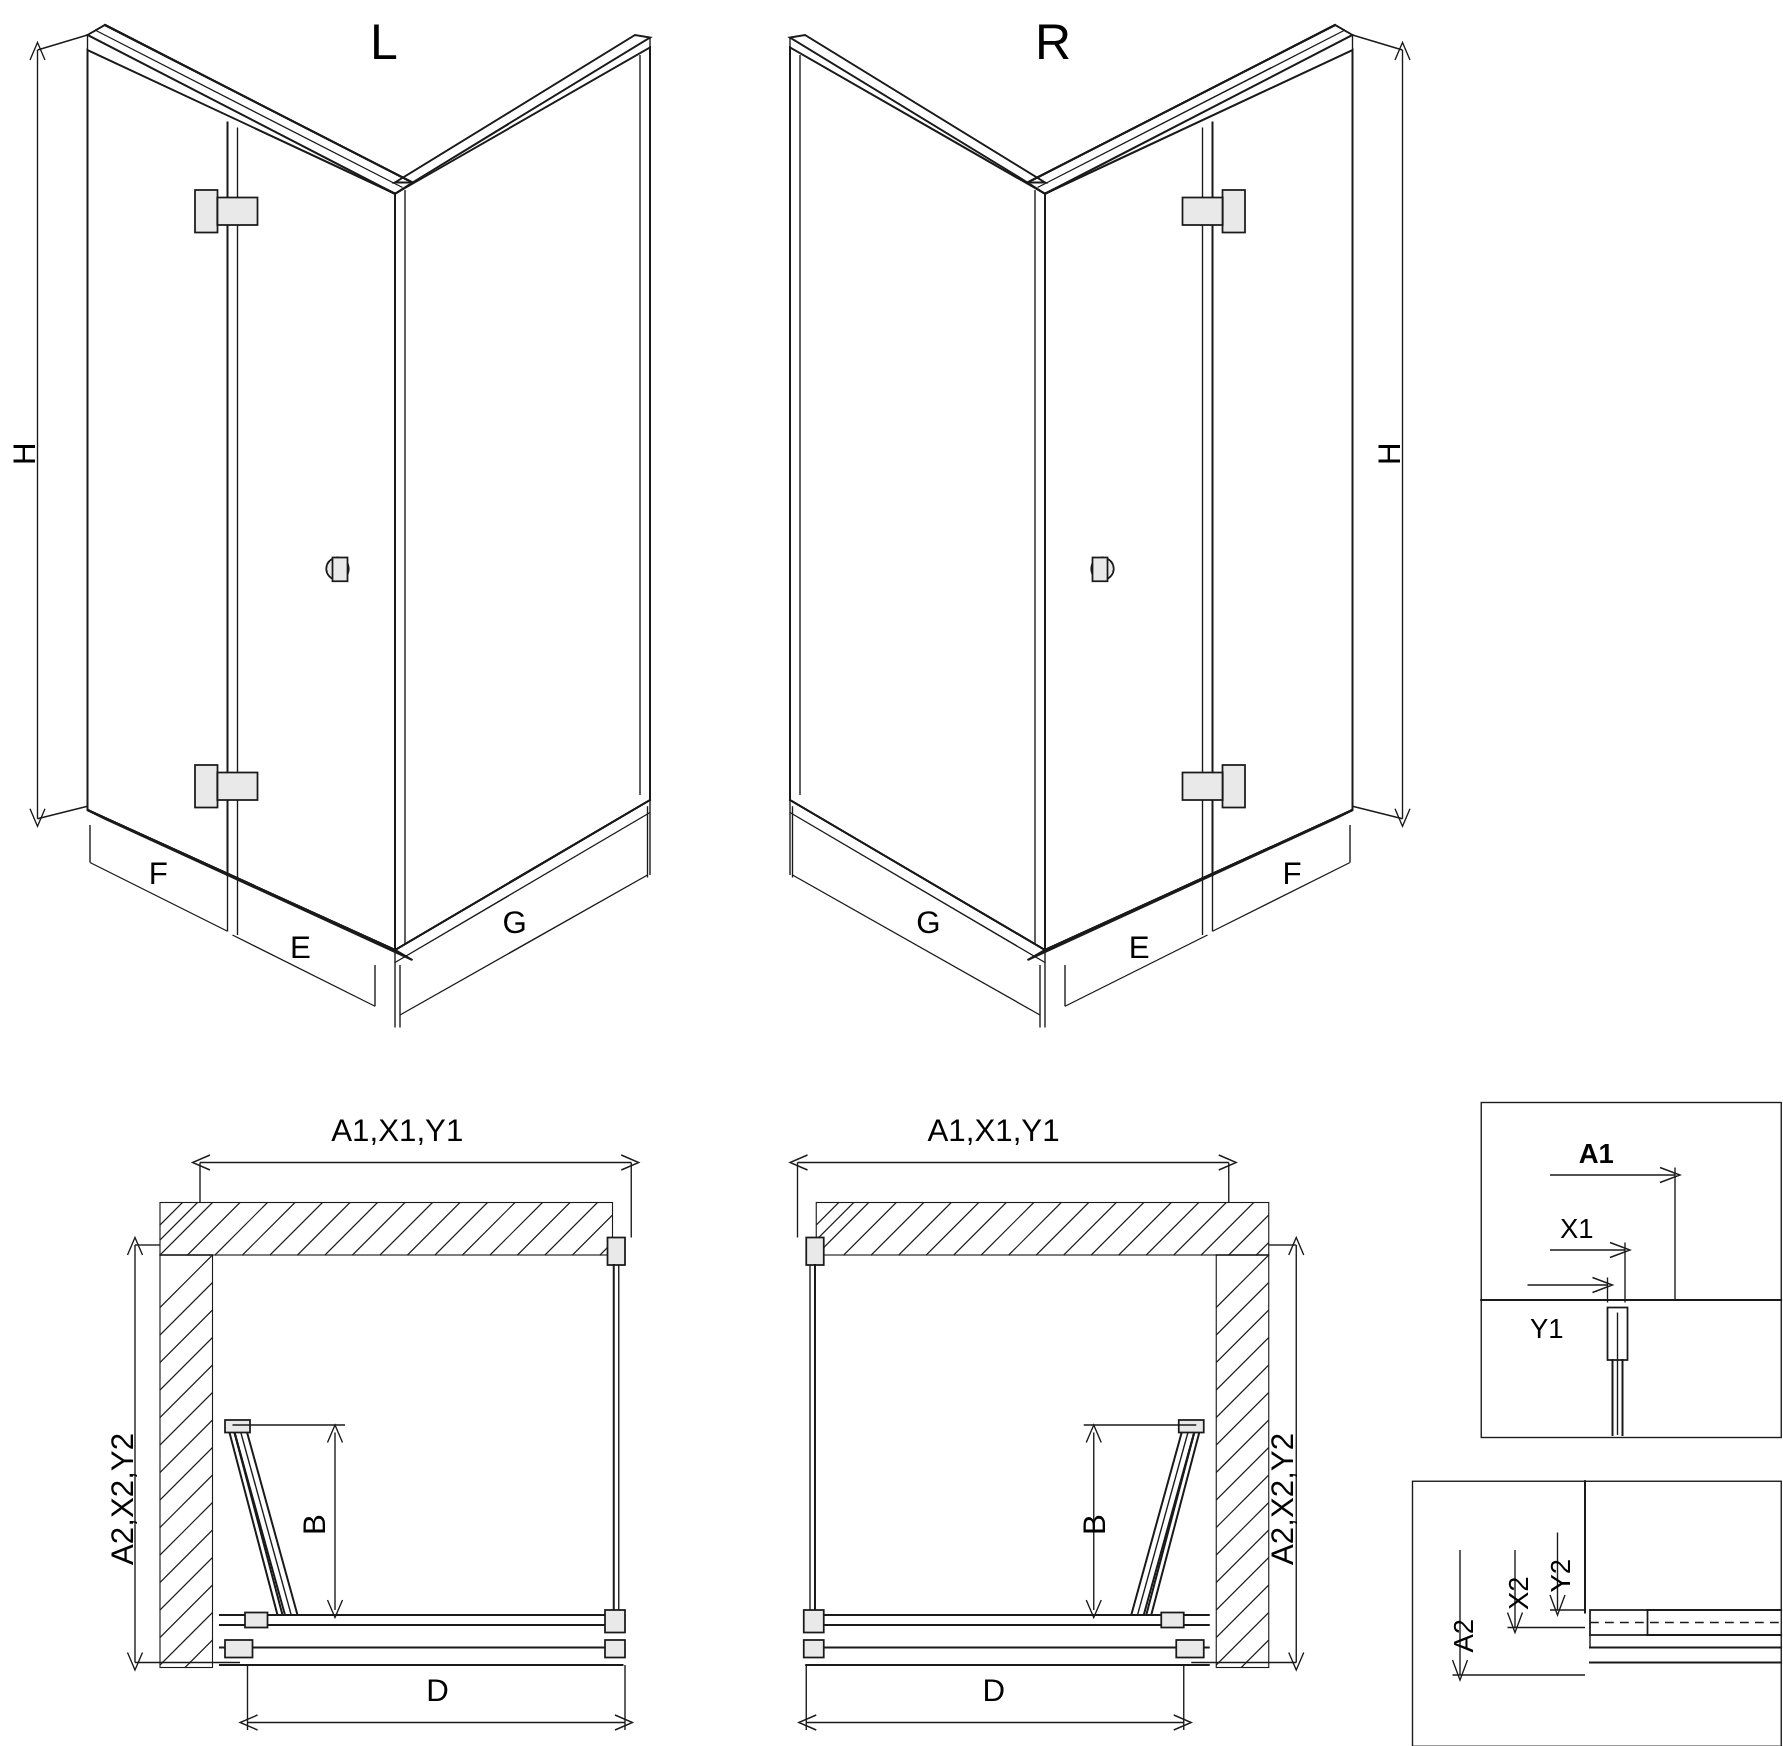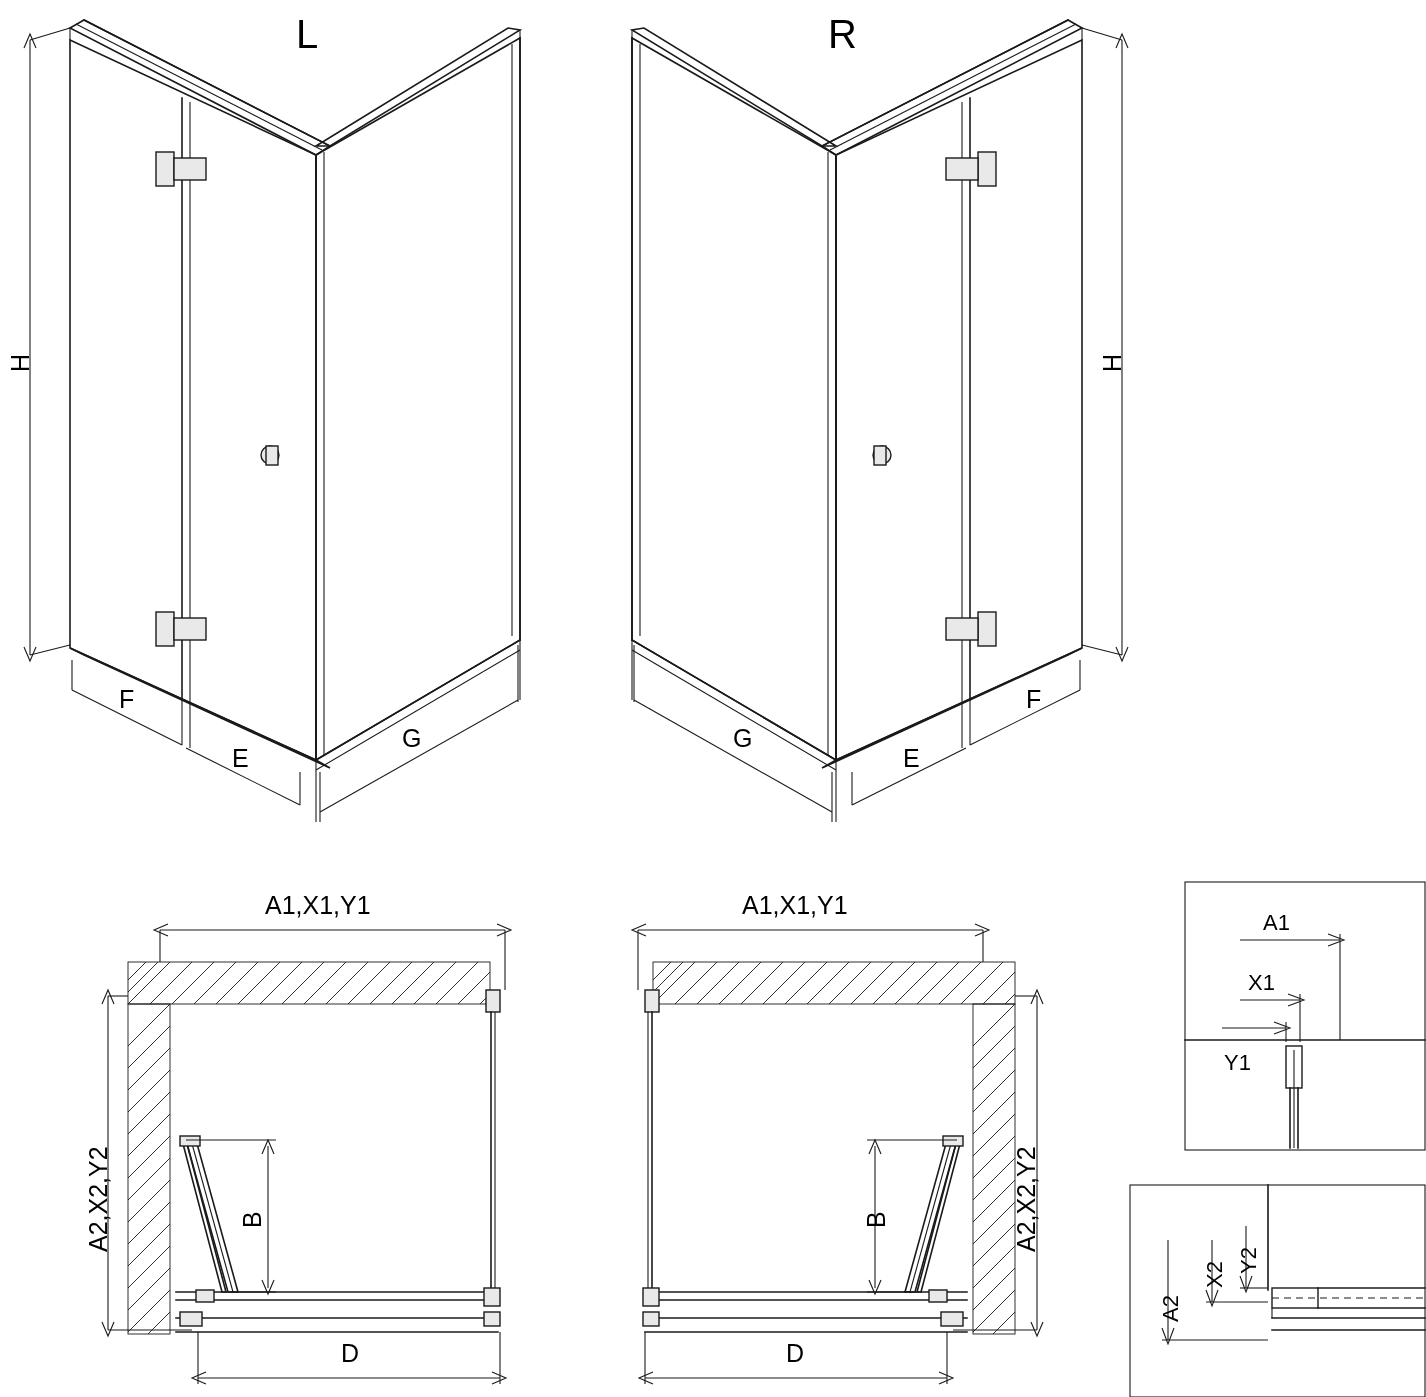--- a/index.html
+++ b/index.html
@@ -441,21 +441,21 @@
   <div class="lbl lbl-dim" style="left:265px; top:893px;">A1,X1,Y1</div>
   <div class="lbl lbl-dim rot90" style="left:86px; top:1252px;">A2,X2,Y2</div>
   <div class="lbl lbl-dim rot90" style="left:240px; top:1228px;">B</div>
   <div class="lbl lbl-dim" style="left:341px; top:1341px;">D</div>
 
   <div class="lbl lbl-dim" style="left:742px; top:893px;">A1,X1,Y1</div>
   <div class="lbl lbl-dim rot90" style="left:1014px; top:1252px;">A2,X2,Y2</div>
   <div class="lbl lbl-dim rot90" style="left:864px; top:1228px;">B</div>
   <div class="lbl lbl-dim" style="left:786px; top:1341px;">D</div>
 
-  <div class="lbl lbl-small" style="left:1263px; top:912px;">A1</div>
+  <div class="lbl lbl-small" style="left:1263px; top:912px;font-weight:bold;">A1</div>
   <div class="lbl lbl-small" style="left:1248px; top:972px;">X1</div>
   <div class="lbl lbl-small" style="left:1224px; top:1052px;">Y1</div>
 
   <div class="lbl lbl-small rot90" style="left:1160px; top:1322px;">A2</div>
   <div class="lbl lbl-small rot90" style="left:1204px; top:1288px;">X2</div>
   <div class="lbl lbl-small rot90" style="left:1238px; top:1274px;">Y2</div>
 
 </div>
 
 </body></html>

